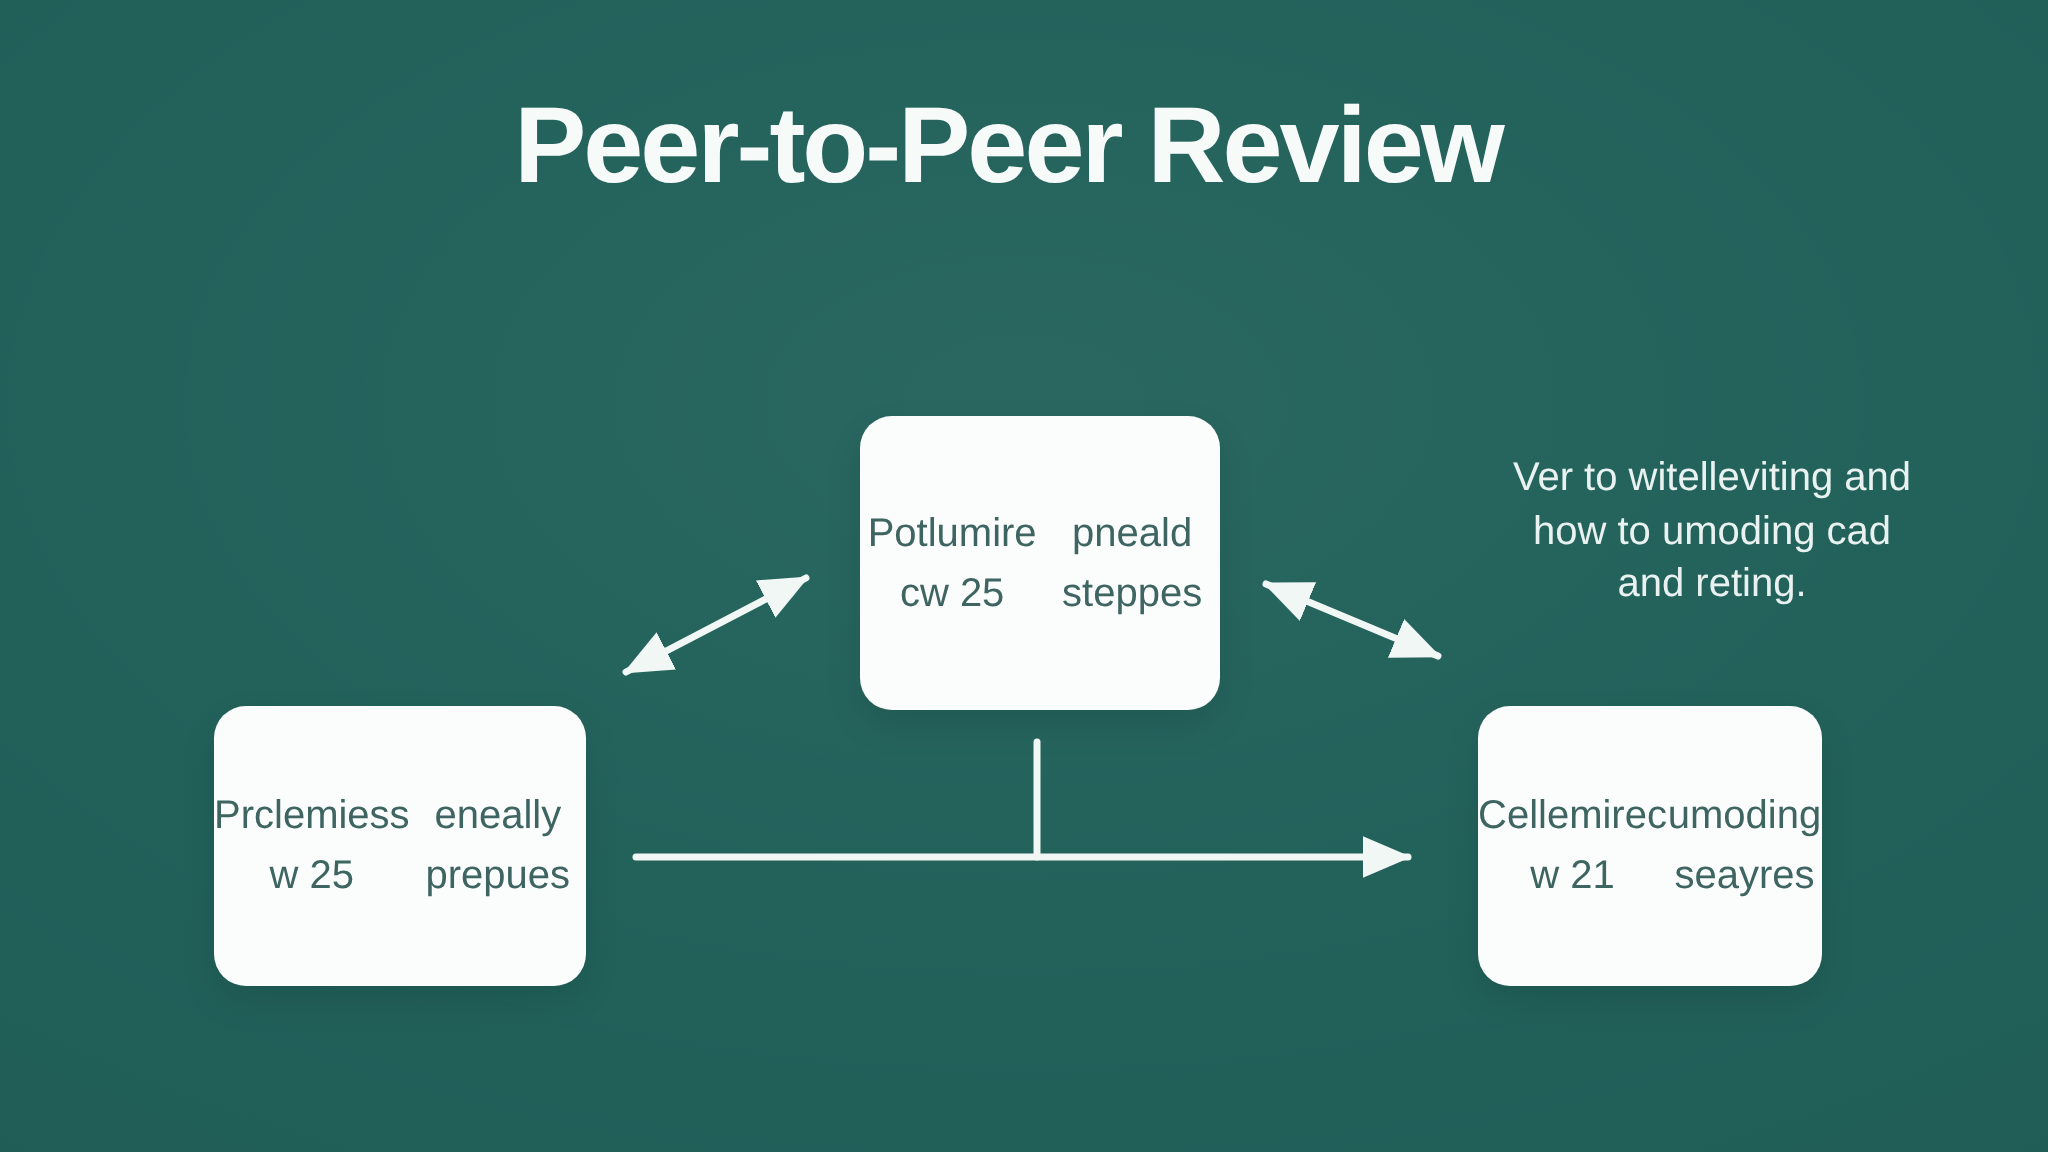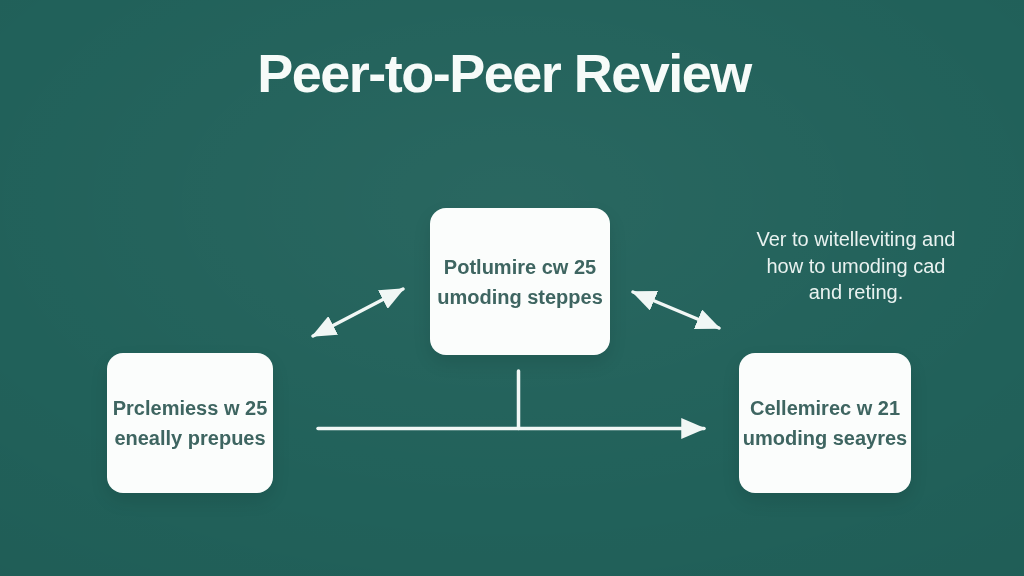--- a/index.html
+++ b/index.html
@@ -47,32 +47,32 @@
   }
   .note .line{display:block;}
   .note-left{left:72px;top:226px;width:256px;}
   .note-right{left:728px;top:226px;width:256px;}
   .card{
     position:absolute;
     background:var(--card-bg);
     border-radius:16px;
     box-shadow:0 8px 18px rgba(0,0,0,0.10);
     display:flex;
-    flex-direction:column;
+    flex-direction:row;
     align-items:center;
     justify-content:center;
     text-align:center;
     color:var(--card-text);
     font-size:20px;
     line-height:30px;
-    font-weight:700;
+    font-weight:400;
   }
   .card .line{display:block;}
   .card-center{left:430px;top:208px;width:180px;height:147px;}
-  .card-bottom-left{left:107px;top:353px;width:166px;height:140px;}
+  .card-bottom-left{left:107px;top:353px;width:186px;height:140px;}
   .card-bottom-right{left:739px;top:353px;width:172px;height:140px;}
   svg.connectors{
     position:absolute;
     left:0;top:0;
     width:1024px;height:576px;
     pointer-events:none;
   }
   svg.connectors line{
     stroke:var(--arrow-color);
     stroke-width:3.5;
@@ -89,21 +89,21 @@
 
 
   <div class="note note-right">
     <span class="line">Ver to witelleviting and</span>
     <span class="line">how to umoding cad</span>
     <span class="line">and reting.</span>
   </div>
 
   <div class="card card-center">
     <span class="line">Potlumire cw 25</span>
-    <span class="line">umoding steppes</span>
+    <span class="line">pneald steppes</span>
   </div>
 
   <div class="card card-bottom-left">
     <span class="line">Prclemiess w 25</span>
     <span class="line">eneally prepues</span>
   </div>
 
   <div class="card card-bottom-right">
     <span class="line">Cellemirec w 21</span>
     <span class="line">umoding seayres</span>

